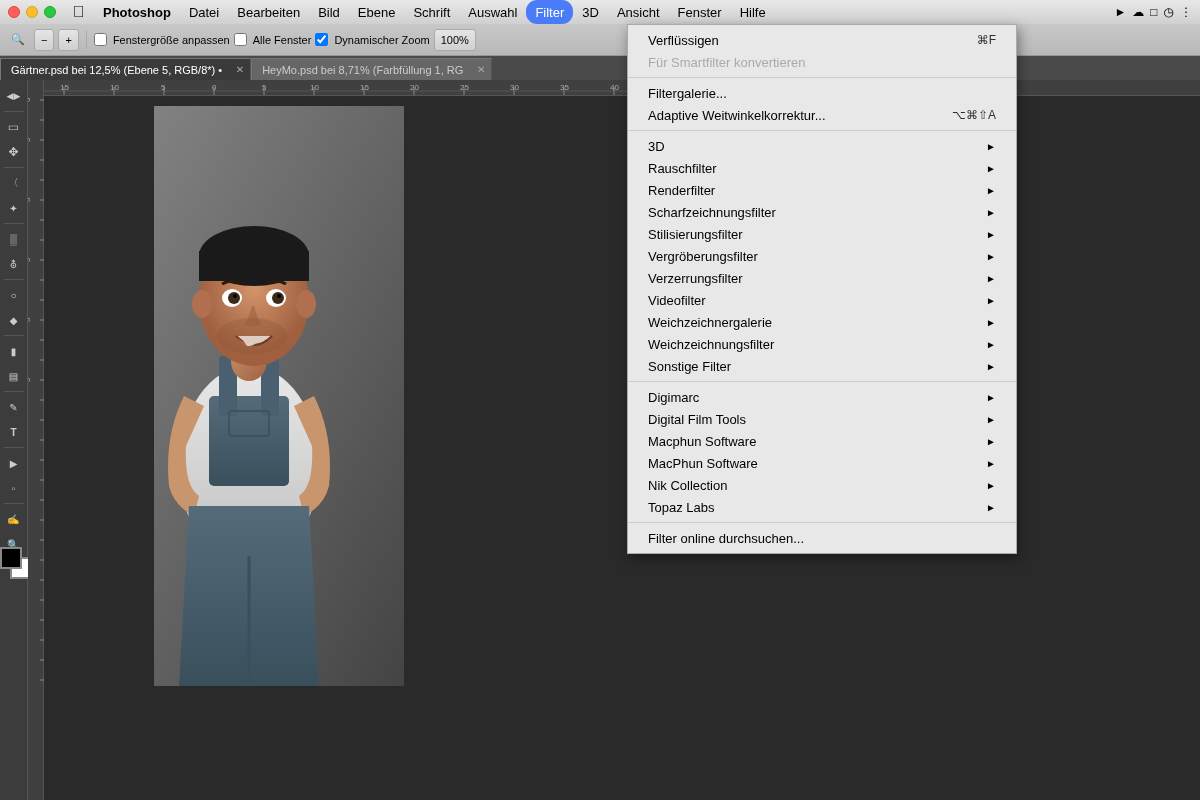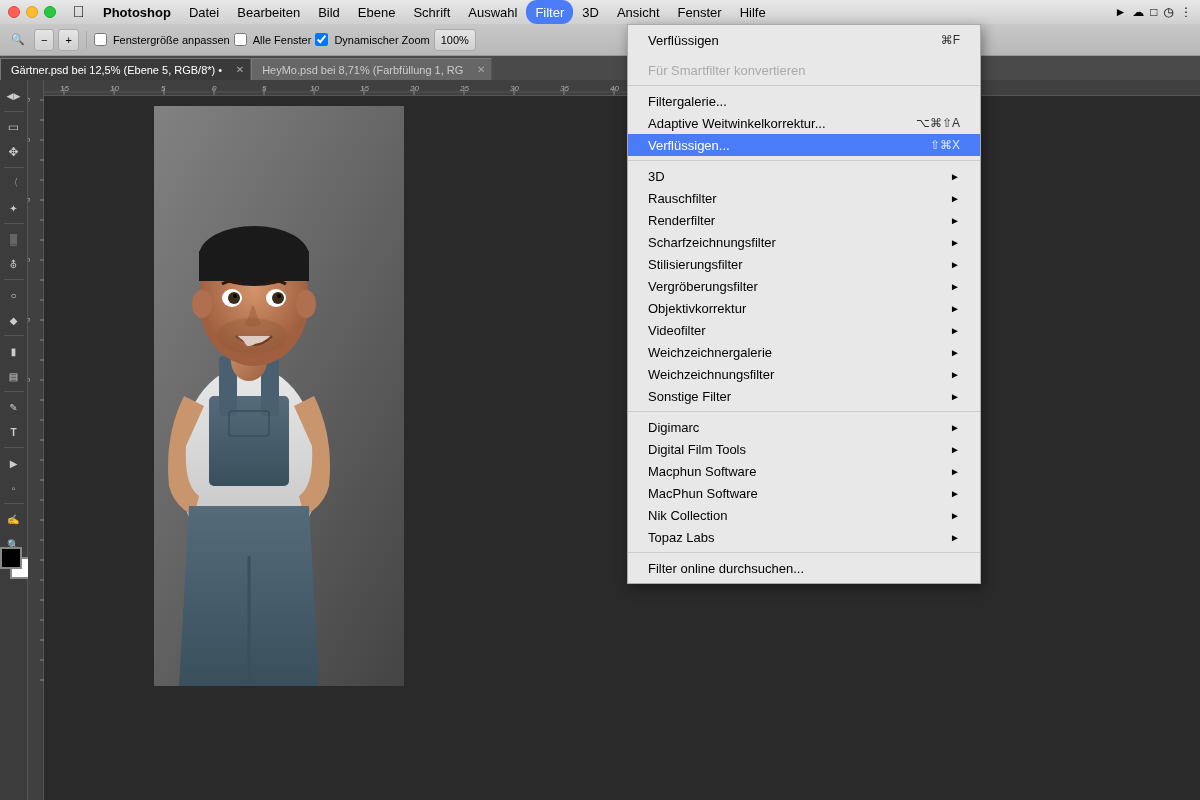--- a/index.html
+++ b/index.html
@@ -175,25 +175,24 @@
     #canvas-content {
       flex: 1;
       display: flex;
       flex-direction: column;
     }
     #ruler-top-area {
       height: 16px;
       background: #404040;
       border-bottom: 1px solid #555;
       display: flex;
-      align-items: center;
+      align-items: flex-end;
       font-size: 9px;
       color: #aaa;
       overflow: hidden;
-      font-style: italic;
     }
 
     
     #photo-canvas {
       flex: 1;
       background: #2a2a2a;
       position: relative;
       overflow: hidden;
     }
     #photo-placeholder {
@@ -225,21 +224,21 @@
       border: 2px solid #888;
       position: absolute;
       top: 10px; left: 10px;
     }
 
     
     #dropdown-menu {
       position: fixed;
       top: 24px;
       left: 627px;
-      width: 354px;
+      width: 390px;
       background: #e8e8e8;
       border: 1px solid #aaa;
       box-shadow: 2px 4px 12px rgba(0,0,0,0.4);
       font-size: 13px;
       z-index: 1000;
     }
     .menu-section {
       padding: 4px 0;
       border-bottom: 1px solid #ccc;
     }
@@ -254,21 +253,20 @@
       color: #000;
       white-space: nowrap;
     }
     .dropdown-item.highlighted {
       background: #4a7cf7;
       color: #fff;
     }
     .dropdown-item.disabled {
       color: #aaa;
       cursor: default;
-      margin-top: 8px;
     }
     .dropdown-item .shortcut {
       font-size: 12px;
       color: inherit;
       opacity: 0.8;
     }
     .dropdown-item .arrow { font-size: 10px; }
 
     
     .ruler-svg {
@@ -560,24 +558,20 @@
   </div>
 
   <div class="menu-section">
     <div class="dropdown-item">
       <span>Filtergalerie...</span>
     </div>
     <div class="dropdown-item">
       <span>Adaptive Weitwinkelkorrektur...</span>
       <span class="shortcut">⌥⌘⇧A</span>
     </div>
-    <div class="dropdown-item highlighted">
-      <span>Verflüssigen...</span>
-      <span class="shortcut">⇧⌘X</span>
-    </div>
   </div>
 
   <div class="menu-section">
     <div class="dropdown-item">
       <span>3D</span>
       <span class="arrow">►</span>
     </div>
     <div class="dropdown-item">
       <span>Rauschfilter</span>
       <span class="arrow">►</span>
@@ -592,21 +586,21 @@
     </div>
     <div class="dropdown-item">
       <span>Stilisierungsfilter</span>
       <span class="arrow">►</span>
     </div>
     <div class="dropdown-item">
       <span>Vergröberungsfilter</span>
       <span class="arrow">►</span>
     </div>
     <div class="dropdown-item">
-      <span>Objektivkorrektur</span>
+      <span>Verzerrungsfilter</span>
       <span class="arrow">►</span>
     </div>
     <div class="dropdown-item">
       <span>Videofilter</span>
       <span class="arrow">►</span>
     </div>
     <div class="dropdown-item">
       <span>Weichzeichnergalerie</span>
       <span class="arrow">►</span>
     </div>

